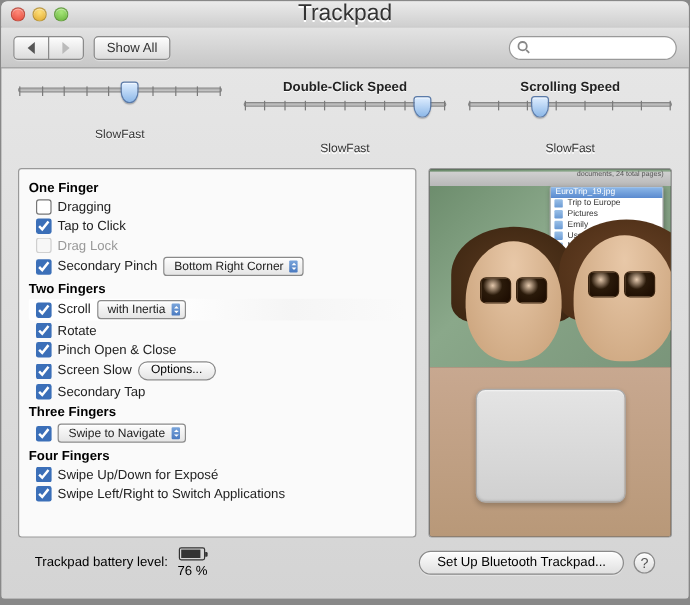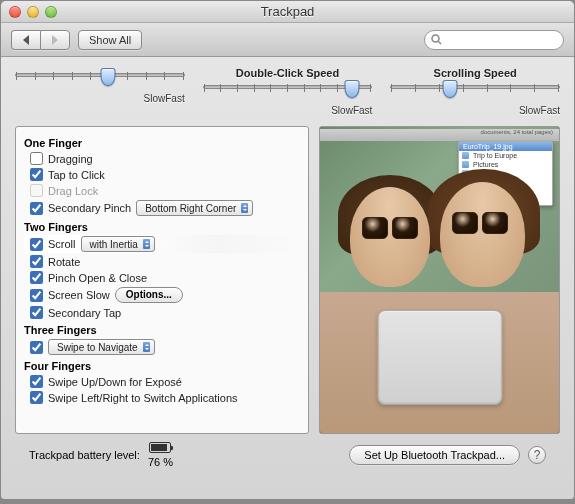--- a/index.html
+++ b/index.html
@@ -4,55 +4,55 @@
 <style>
 * { box-sizing: border-box; margin: 0; padding: 0; }
 body { font-family: "Lucida Grande", "Helvetica Neue", Arial, sans-serif; font-size: 11px; width: 575px; height: 504px; background: #888; overflow: hidden; }
 .window { width: 575px; height: 500px; background: linear-gradient(#e8e8e8, #d4d4d4); border: 1px solid #888; border-radius: 6px 6px 4px 4px; box-shadow: inset 0 1px 0 #fff5; }
 .titlebar { height: 22px; background: linear-gradient(#ebebeb, #cfcfcf); border-bottom: 1px solid #aaa; border-radius: 6px 6px 0 0; display: flex; align-items: center; position: relative; }
 .traffic { display: flex; gap: 6px; padding-left: 8px; }
 .traffic span { width: 12px; height: 12px; border-radius: 50%; border: 1px solid #0003; box-shadow: inset 0 1px 1px #fff8; }
 .red { background: radial-gradient(circle at 50% 30%, #ff8a7a, #e5493a); }
 .yellow { background: radial-gradient(circle at 50% 30%, #ffe07a, #e0a92f); }
 .green { background: radial-gradient(circle at 50% 30%, #a8e77a, #67b33a); }
-.title { position: absolute; left: 0; right: 0; text-align: center; font-size: 13px; color: #333; text-shadow: 0 1px 0 #fff; }
+.title { position: absolute; left: 0; right: 0; text-align: center; font-size: 19px; color: #333; text-shadow: 0 1px 0 #fff; }
 .toolbar { height: 34px; display: flex; align-items: center; padding: 10px 10px; gap: 8px; border-bottom: 1px solid #999; background: linear-gradient(#e3e3e3, #c7c7c7); }
 .seg { display: flex; }
 .btn { background: linear-gradient(#fdfdfd, #dcdcdc); border: 1px solid #8a8a8a; border-radius: 4px; padding: 2px 10px; font-size: 11px; color: #333; box-shadow: inset 0 1px 0 #fff, 0 1px 0 #fff5; cursor: default; height: 20px; line-height: 14px; }
 .seg .btn:first-child { border-radius: 4px 0 0 4px; border-right: none; }
 .seg .btn:last-child { border-radius: 0 4px 4px 0; }
 .btn svg { display: block; }
 .spacer { flex: 1; }
 .search { width: 140px; height: 20px; border-radius: 10px; border: 1px solid #999; background: #fff; display: flex; align-items: center; padding: 0 6px; font-size: 11px; }
 .search svg { margin-right: 4px; flex-shrink: 0; }
 .search input { border: none; outline: none; width: 100%; font-size: 11px; }
 .content { padding: 10px 14px 6px; }
 .speedrow { display: flex; justify-content: space-around; gap: 18px; margin-bottom: 10px; }
 .speedblk { flex: 1; text-align: center; }
 .speedblk .lbl { font-weight: bold; font-size: 11px; color: #222; text-shadow: 0 1px 0 #fff; margin-bottom: 6px; }
 .slider { position: relative; height: 18px; }
 .track { height: 4px; background: linear-gradient(#aaa, #ccc); border: 1px solid #888; border-radius: 2px; margin: 6px 0; position: relative; }
 .track::before { content: ""; position: absolute; inset: -2px 0; display: flex; }
 .ticks { position: absolute; top: -2px; left: 0; right: 0; display: flex; justify-content: space-between; pointer-events: none; }
 .ticks i { width: 1px; height: 8px; background: #7a7a7a; }
 .knob { position: absolute; top: -5px; width: 15px; height: 18px; transform: translateX(-50%); background: linear-gradient(#dfeeff, #8db8e8); border: 1px solid #5a7aa8; border-radius: 3px 3px 7px 7px / 3px 3px 10px 10px; box-shadow: inset 0 1px 0 #fff8, 0 1px 1px #0004; }
-.minmax { display: flex; justify-content: flex-end; font-size: 10px; color: #333; text-shadow: 0 1px 0 #fff; margin-top: 2px; }
+.minmax { display: flex; justify-content: center; font-size: 10px; color: #333; text-shadow: 0 1px 0 #fff; margin-top: 16px; }
 .mainrow { display: flex; gap: 10px; }
-.optbox { width: 294px; height: 308px; background: #fafafa; border: 1px solid #999; border-radius: 3px; padding: 6px 8px 8px; overflow: hidden; }
+.optbox { width: 332px; height: 308px; background: #fafafa; border: 1px solid #999; border-radius: 3px; padding: 6px 8px 8px; overflow: hidden; }
 .section { font-weight: bold; font-size: 11px; margin: 4px 0 2px; }
 .row { display: flex; align-items: center; gap: 5px; font-size: 11px; margin: 1px 0; padding: 1px 0 1px 6px; color: #222; }
 .row.dim { color: #999; }
 .row.hl { background: linear-gradient(to right, #fff, #fff, #f5f5f5 70%, transparent); border-radius: 2px; position: relative; }
 .row.hl::after { content: ""; position: absolute; right: -2px; top: 0; bottom: 0; width: 12px; background: linear-gradient(to right, #fff0, #fafafa); }
 input[type=checkbox] { width: 13px; height: 13px; accent-color: #3b6fb8; }
 .pop { background: linear-gradient(#fdfdfd, #e5e5e5); border: 1px solid #8a8a8a; border-radius: 3px; padding: 1px 16px 1px 8px; font-size: 10px; position: relative; box-shadow: inset 0 1px 0 #fff; height: 16px; line-height: 13px; }
 .pop::after { content: ""; position: absolute; right: 4px; top: 2px; width: 7px; height: 10px; background: linear-gradient(#7aa5db, #4a7ac0); border-radius: 1px; }
 .pop::before { content: ""; position: absolute; right: 5px; top: 4px; width: 0; height: 0; border-left: 2.5px solid transparent; border-right: 2.5px solid transparent; border-bottom: 2.5px solid #fff; z-index: 1; }
 .pop .arrd { position: absolute; right: 5px; top: 8px; width: 0; height: 0; border-left: 2.5px solid transparent; border-right: 2.5px solid transparent; border-top: 2.5px solid #fff; z-index: 1; }
-.smbtn { background: linear-gradient(#fdfdfd, #e5e5e5); border: 1px solid #8a8a8a; border-radius: 10px; padding: 1px 10px; font-size: 10px; box-shadow: inset 0 1px 0 #fff; height: 16px; line-height: 12px; font-weight: bold; }
+.smbtn { background: linear-gradient(#fdfdfd, #e5e5e5); border: 1px solid #8a8a8a; border-radius: 10px; padding: 1px 10px; font-size: 10px; box-shadow: inset 0 1px 0 #fff; height: 16px; line-height: 12px; }
 .preview { flex: 1; height: 308px; background: #333; border: 1px solid #999; border-radius: 3px; overflow: hidden; position: relative; }
 .prevtop { height: 165px; background: linear-gradient(135deg, #6a8a6a, #8aa88a 40%, #7a957a); position: relative; }
 .finder { position: absolute; top: 2px; left: 0; right: 0; height: 12px; background: linear-gradient(#d0d0d0, #b8b8b8); font-size: 6px; color: #666; padding: 1px 4px; }
 .doctext { position: absolute; top: 2px; right: 6px; font-size: 6px; color: #555; }
 .menu { position: absolute; top: 14px; right: 6px; width: 95px; background: #fff; border: 1px solid #aaa; border-radius: 2px; font-size: 7px; box-shadow: 1px 2px 4px #0004; }
 .menu .mtitle { background: linear-gradient(#8db8e8, #5a8acf); color: #fff; padding: 1px 4px; font-size: 7px; }
 .menu .mi { padding: 1px 4px 1px 14px; position: relative; color: #333; }
 .menu .mi::before { content: ""; position: absolute; left: 3px; top: 1px; width: 7px; height: 7px; background: linear-gradient(#9cc1e8, #6a9ad4); border-radius: 1px; }
 .face { position: absolute; border-radius: 50% 50% 45% 45%; background: radial-gradient(ellipse at 50% 20%, #e8c8a8, #c8a078); }
 .face.f1 { left: 30px; top: 60px; width: 80px; height: 100px; }

